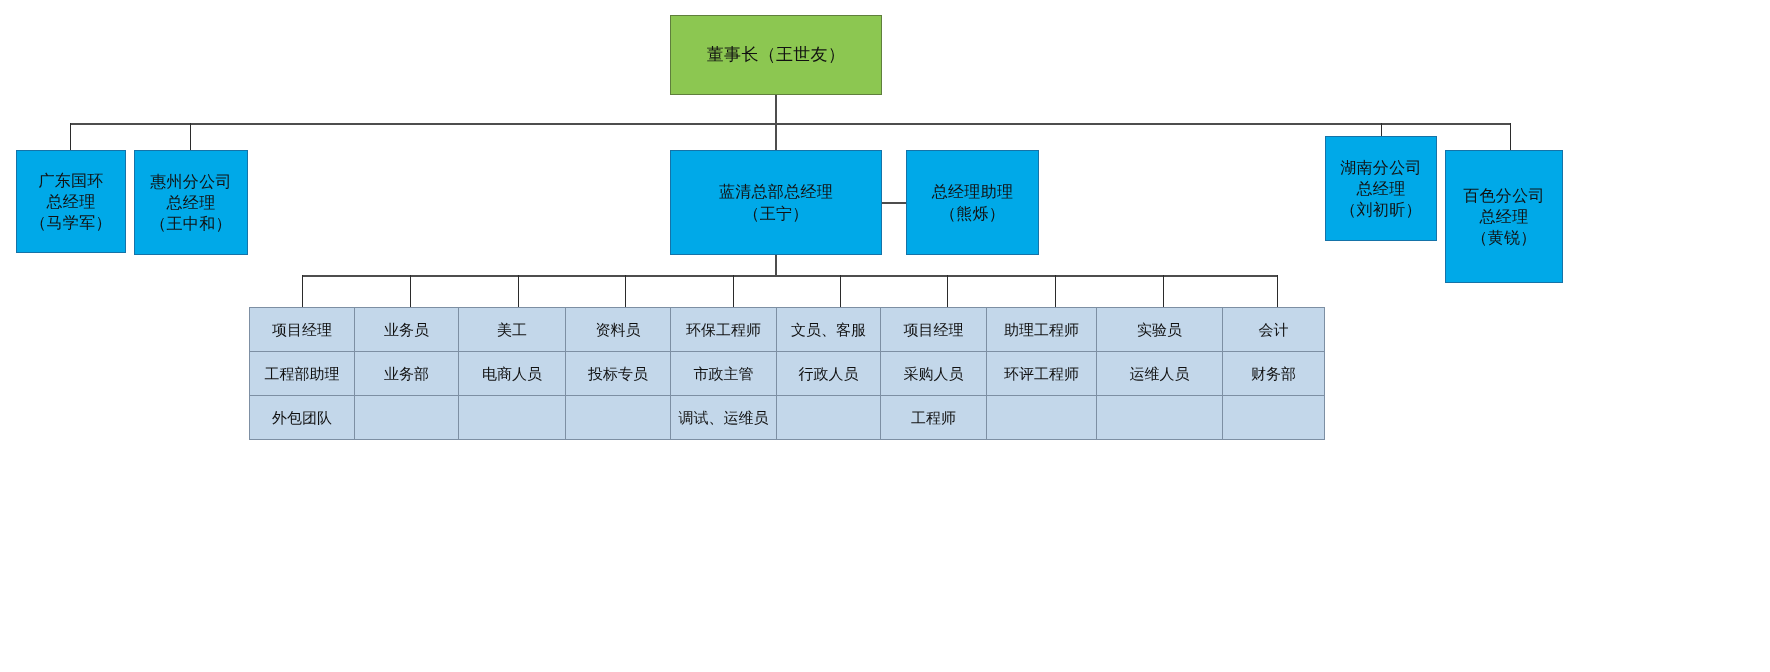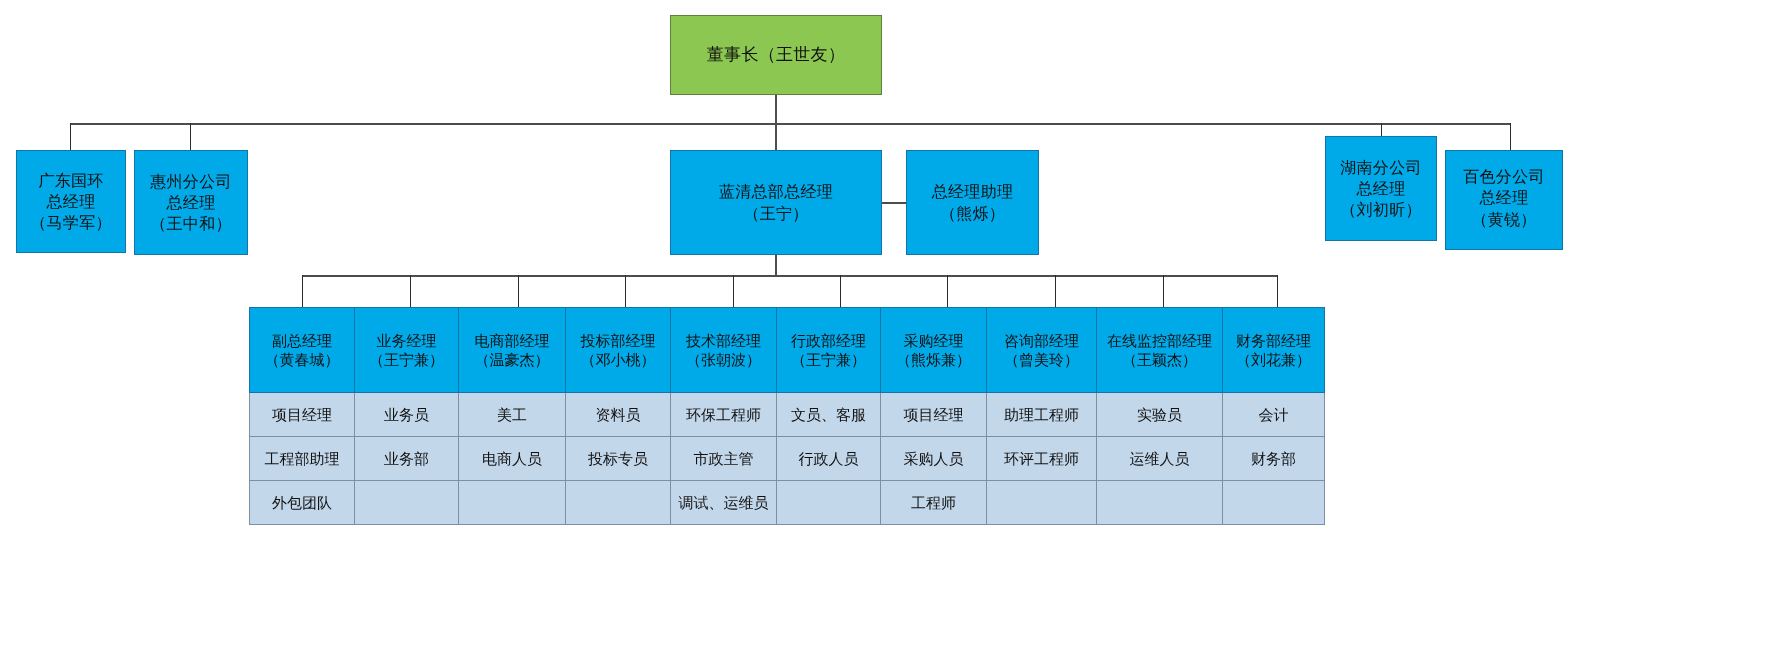--- a/index.html
+++ b/index.html
@@ -91,21 +91,21 @@
 （王宁）</div>
 
   <div class="ln h" style="left:882px;top:202px;width:24px;"></div>
 
   <div class="node blue" style="left:906px;top:150px;width:133px;height:105px;">总经理助理
 （熊烁）</div>
 
   <div class="node blue" style="left:1325px;top:136px;width:112px;height:105px;">湖南分公司
 总经理
 （刘初昕）</div>
-  <div class="node blue" style="left:1445px;top:150px;width:118px;height:100px;font-family:Liberation Mono, monospace;">百色分公司
+  <div class="node blue" style="left:1445px;top:150px;width:118px;height:133px;">百色分公司
 总经理
 （黄锐）</div>
 
   <div class="ln v" style="left:775px;top:255px;height:22px;"></div>
   <div class="ln h" style="left:302px;top:275px;width:975px;"></div>
 
   <div class="ln thin" style="left:302px;top:275px;height:32px;"></div>
   <div class="ln thin" style="left:410px;top:275px;height:32px;"></div>
   <div class="ln thin" style="left:518px;top:275px;height:32px;"></div>
   <div class="ln thin" style="left:625px;top:275px;height:32px;"></div>
@@ -123,42 +123,20 @@
         <col style="width:107px">
       <col style="width:105px">
         <col style="width:106px">
         <col style="width:104px">
       <col style="width:106px">
         <col style="width:110px">
         <col style="width:126px">
       <col style="width:102px">
     </colgroup>
     <tbody id="matrix-body">
-        <tr>
-          <td class="hd">副总经理
-（黄春城）</td>
-          <td class="hd">业务经理
-（王宁兼）</td>
-          <td class="hd">电商部经理
-（温豪杰）</td>
-          <td class="hd">投标部经理
-（邓小桃）</td>
-          <td class="hd">技术部经理
-（张朝波）</td>
-          <td class="hd">行政部经理
-（王宁兼）</td>
-          <td class="hd">采购经理
-（熊烁兼）</td>
-          <td class="hd">咨询部经理
-（曾美玲）</td>
-          <td class="hd">在线监控部经理
-（王颖杰）</td>
-          <td class="hd">财务部经理
-（刘花兼）</td>
-        </tr>
         <tr>
           <td class="cell">项目经理</td>
           <td class="cell">业务员</td>
           <td class="cell">美工</td>
           <td class="cell">资料员</td>
           <td class="cell">环保工程师</td>
           <td class="cell">文员、客服</td>
           <td class="cell">项目经理</td>
           <td class="cell">助理工程师</td>
           <td class="cell">实验员</td>

